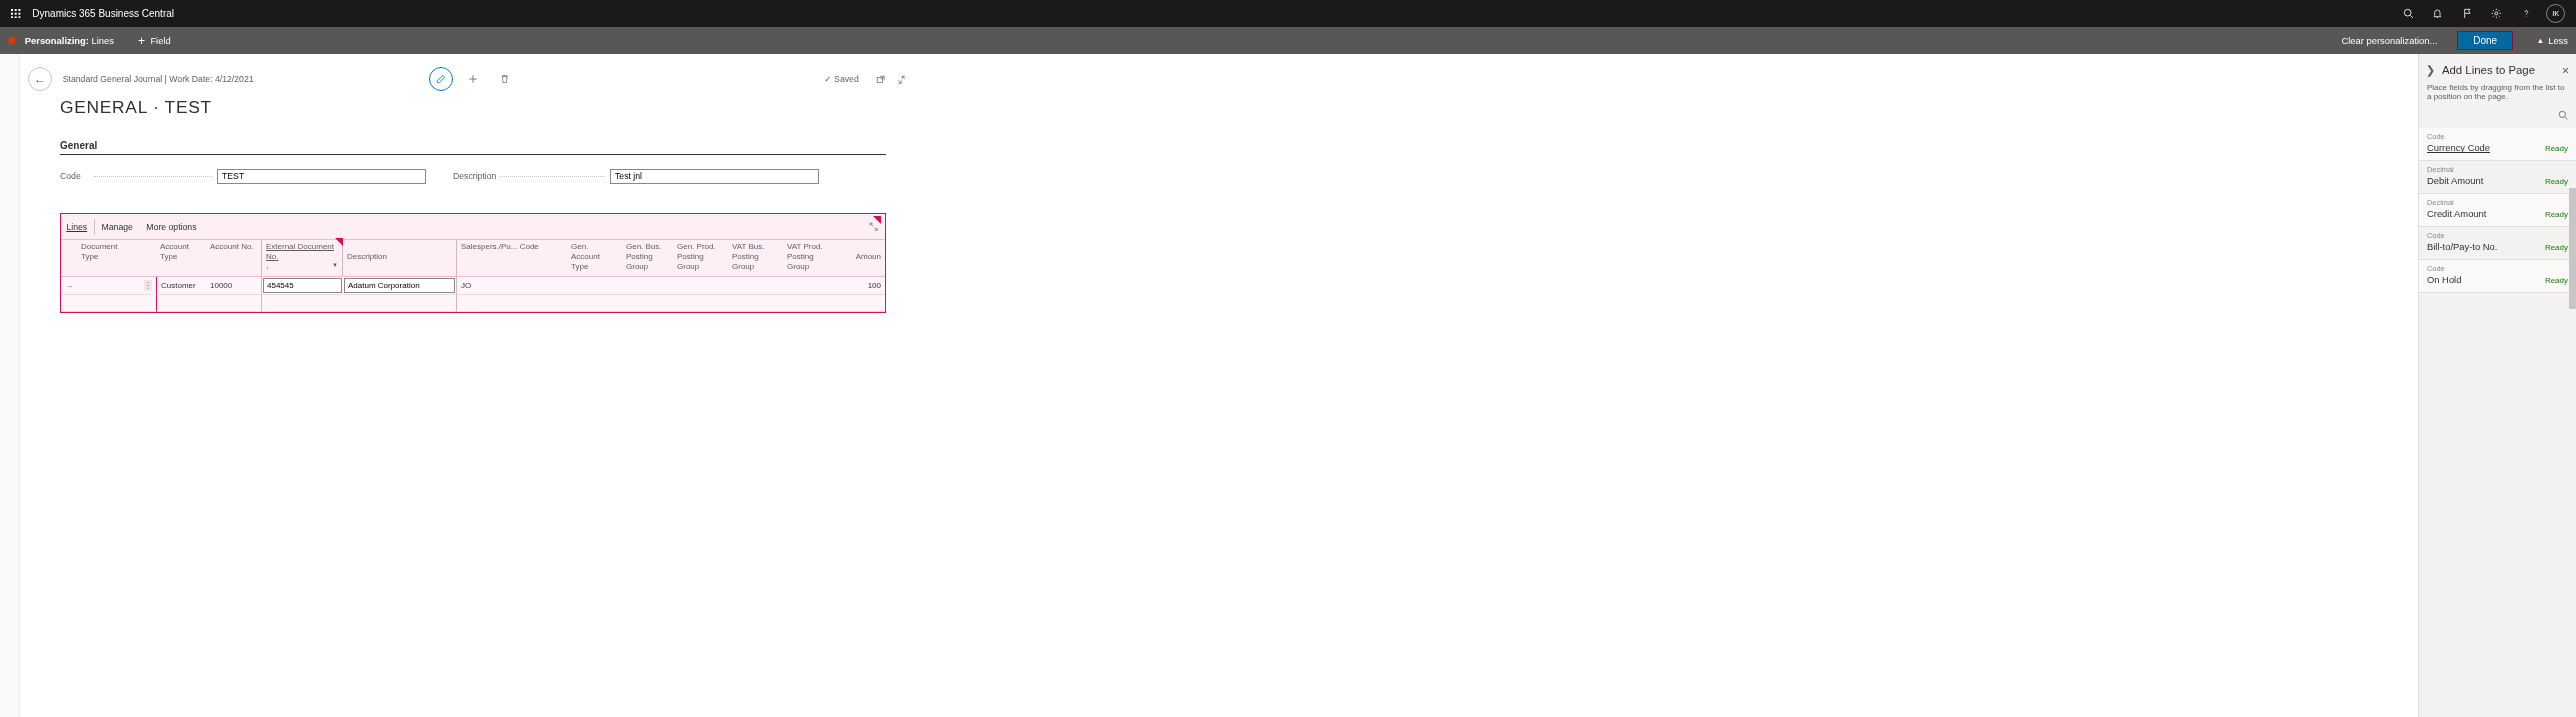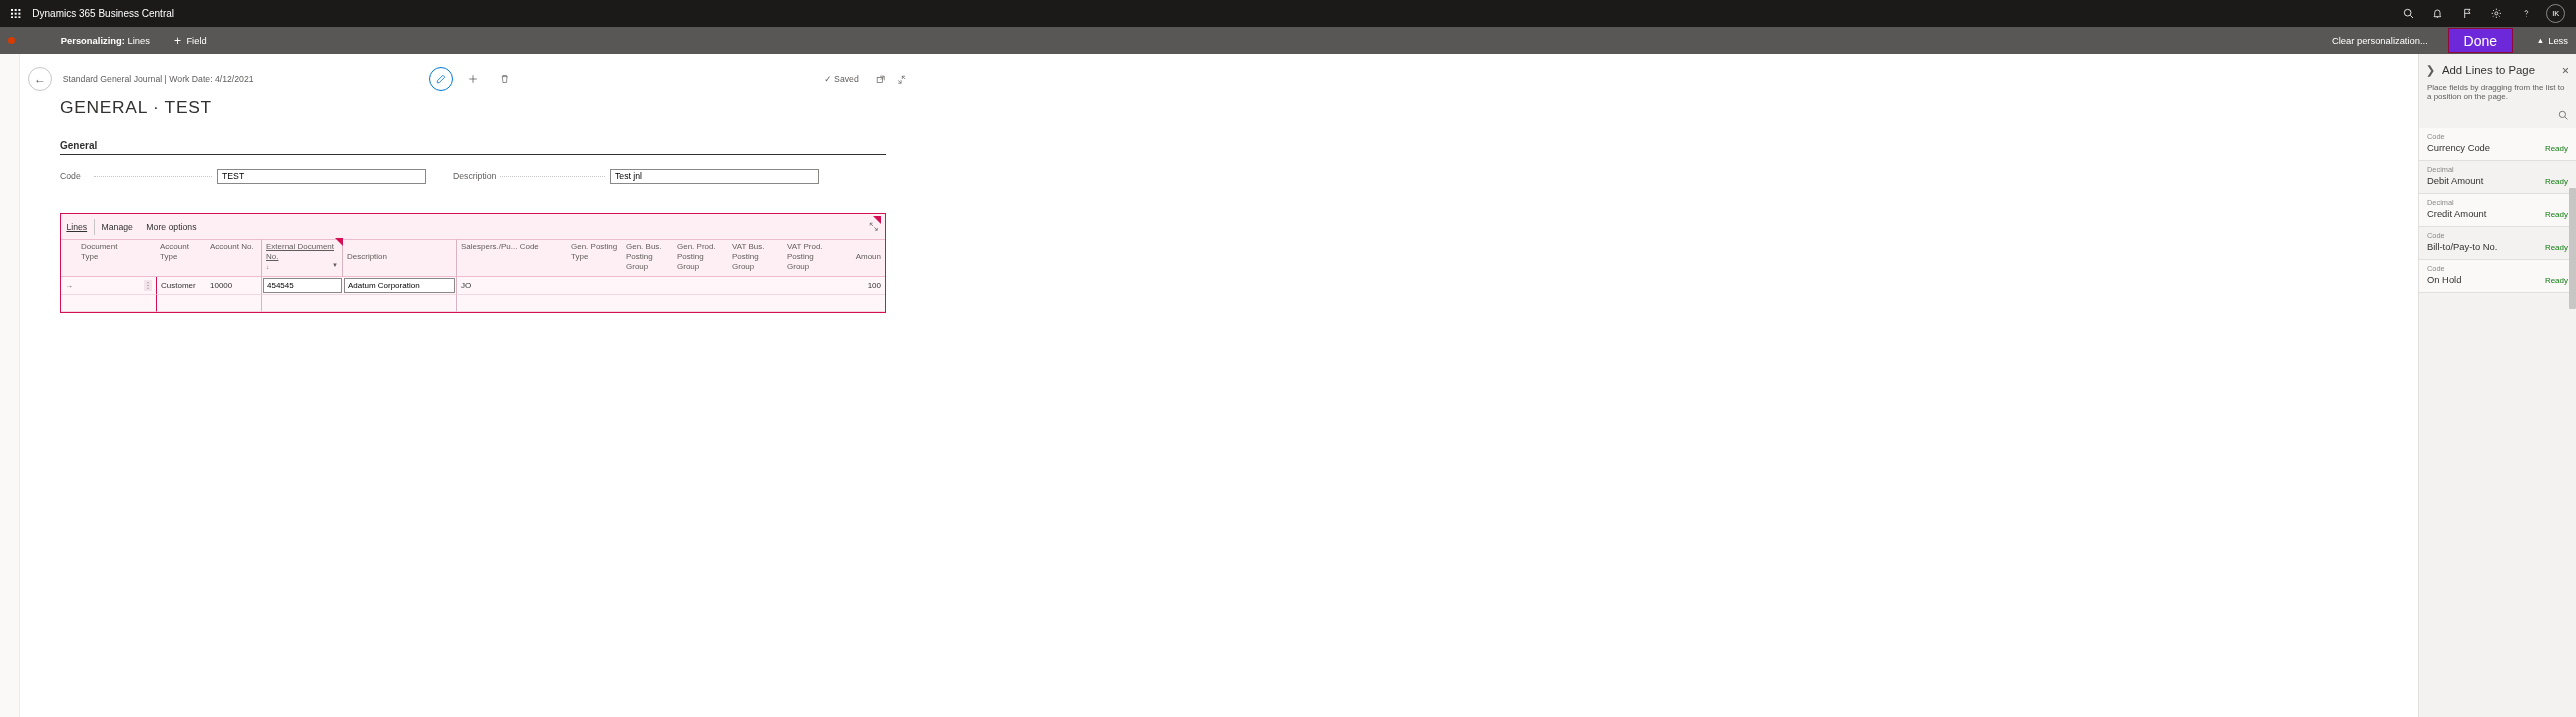--- a/index.html
+++ b/index.html
@@ -48,35 +48,35 @@
       color: #fff;
       display: flex;
       align-items: center;
       padding: 0 8px;
       font-size: 9.4px;
     }
     .pbar .rec {
       width: 7.4px; height: 7.4px; border-radius: 50%;
       background: #d83b01; margin-right: 9.4px;
     }
-    .pbar .plbl { font-weight: 600; margin-left: 36px; }
+    .pbar .plbl { font-weight: 600; }
     .pbar .plbl2 { font-weight: 400; margin-left: 2.7px; }
     .pbar .addfield {
       display: flex; align-items: center;
       margin-left: 24px; cursor: pointer;
     }
     .pbar .addfield .plus { font-size: 12px; margin-right: 5.4px; }
     .pbar .spacer { flex: 1; }
     .pbar .clear { cursor: pointer; margin-right: 20px; }
     .pbar .done {
-      background: #6d28d9;
+      background: #0369a1;
       border: 0.7px solid #8d0a3b;
       color: #fff;
       padding: 3.4px 14.8px;
-      font-size: 14px;
+      font-size: 10px;
       cursor: pointer;
     }
     .pbar .less {
       display: flex; align-items: center;
       margin-left: 24px; cursor: pointer;
     }
     .pbar .less .chev { margin-right: 4px; font-size: 7.4px; }
 
     
     .split { display: flex; height: calc(100% - 54px); }
@@ -293,21 +293,21 @@
       padding: 4px 8px 6.7px 8px;
       border-bottom: 0.7px solid #e1dfdd;
       cursor: grab;
       display: flex; flex-direction: column;
       position: relative;
     }
     .ritem:nth-child(odd) { background: #faf9f8; }
     .ritem .rtype { font-size: 7.4px; color: #8a8886; margin-bottom: 1.3px; }
     .ritem .row2 { display: flex; align-items: baseline; }
     .ritem .rname { font-size: 9.4px; color: #323130; }
-    .ritem .rname.link { }
+    .ritem .rname.link { text-decoration: underline; }
     .ritem .spacer { flex: 1; }
     .ritem .rstate { font-size: 8px; color: #107c10; }
     .rpane .scrollbar {
       position: absolute;
       right: 0; top: 134px;
       width: 6.7px; height: 121px;
       background: #c8c6c4;
       border-radius: 1.3px;
     }
 
@@ -471,21 +471,21 @@
           <div class="ghdr"></div>
           <div class="ghdr">Account Type</div>
           <div class="ghdr">Account No.</div>
           <div class="ghdr ext">
             <span class="sorted">External Document No.</span><br>
             <span class="sortic">↓</span>
             <span style="float:right" class="chev">▼</span>
           </div>
           <div class="ghdr desc" style="padding-top:12px;">Description</div>
           <div class="ghdr">Salespers./Pu... Code</div>
-          <div class="ghdr">Gen. Posting Type</div>
+          <div class="ghdr">Gen. Account Type</div>
           <div class="ghdr">Gen. Bus. Posting Group</div>
           <div class="ghdr">Gen. Prod. Posting Group</div>
           <div class="ghdr">VAT Bus. Posting Group</div>
           <div class="ghdr">VAT Prod. Posting Group</div>
           <div class="ghdr"></div>
           <div class="ghdr right" style="padding-top:12px;">Amoun</div>
 
           <div class="gcell">
               <span class="arrow">→</span>
             </div>

